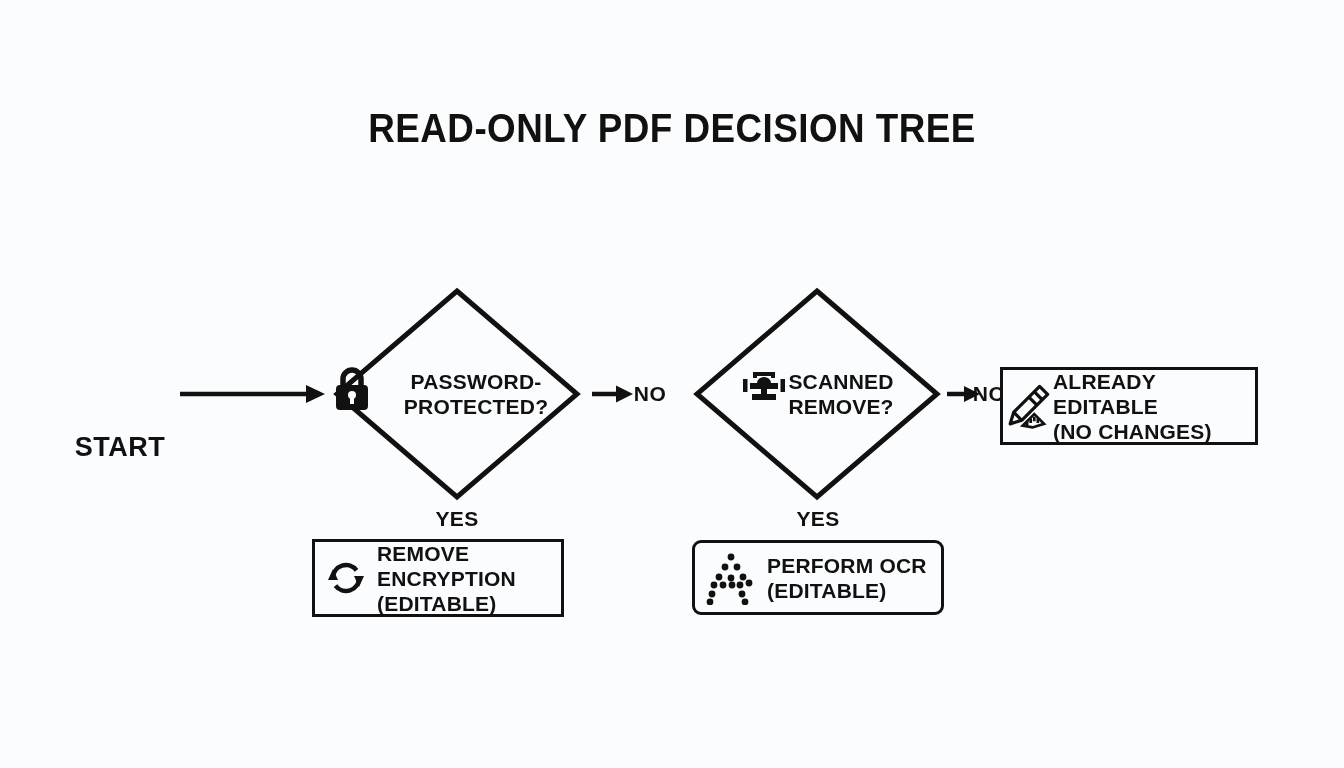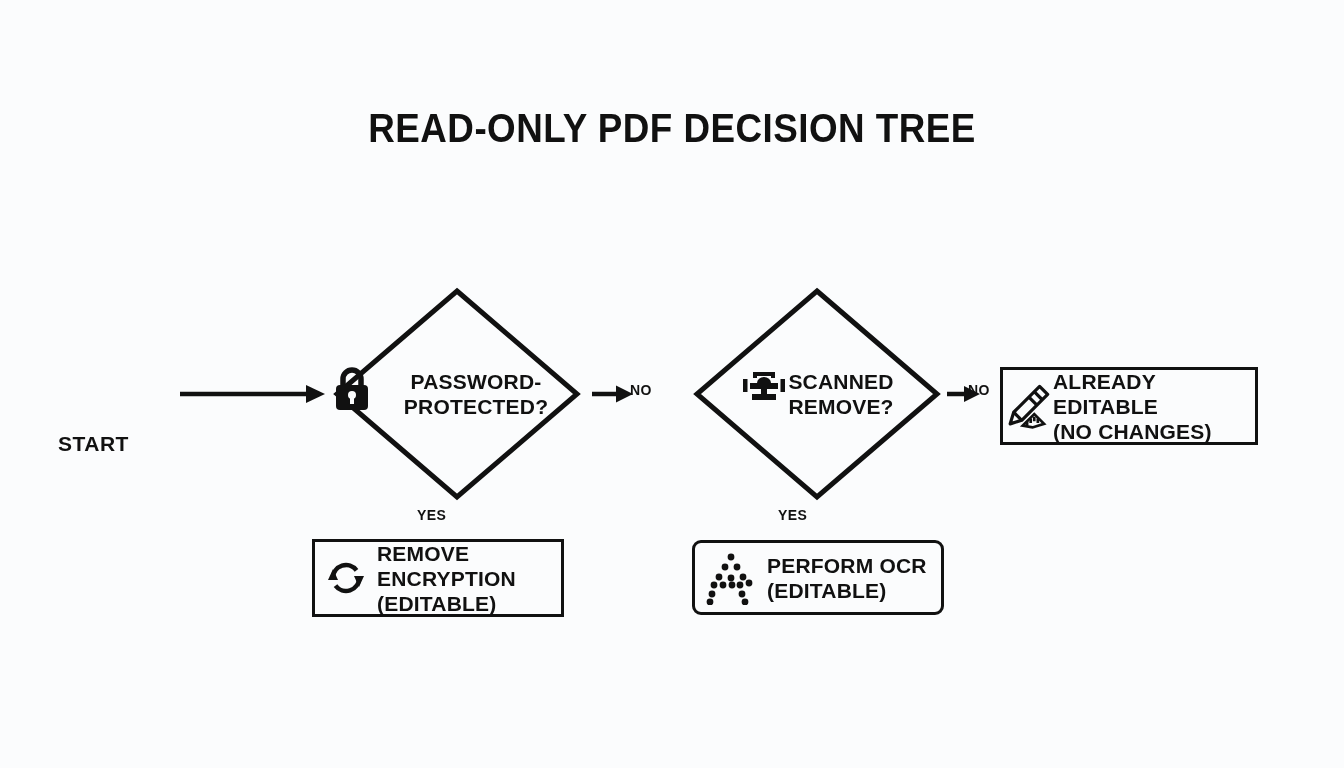--- a/index.html
+++ b/index.html
@@ -75,23 +75,24 @@
     font-size: 22px;
     line-height: 36px;
     text-align: center;
     letter-spacing: 0.5px;
   }
   .start-label {
     position: absolute;
     left: 0;
     top: 105px;
     width: 124px;
-    font-family: "Liberation Sans Narrow", "Liberation Sans", sans-serif;
-    font-weight: 700;
-    font-size: 21px;
+    text-align: center;
+    font-family: "Liberation Sans Narrow", "Liberation Sans", sans-serif;
+    font-weight: 700;
+    font-size: 27px;
     letter-spacing: 0.5px;
     color: #111111;
   }
 
   
   .arrow { position: absolute; }
 
   
   .diamond-wrap { position: absolute; }
   .diamond-svg { position: absolute; left: 0; top: 0; }
@@ -117,24 +118,24 @@
     color: #111111;
     letter-spacing: 0.2px;
     white-space: pre-line;
   }
 
   
   .edge-label {
     position: absolute;
     font-family: "Liberation Sans Narrow", "Liberation Sans", sans-serif;
     font-weight: 700;
-    font-size: 14px;
+    font-size: 21px;
     color: #111111;
     letter-spacing: 0.4px;
-    text-align: left;
+    text-align: center;
   }
 
   
   .result-box {
     position: absolute;
     box-sizing: border-box;
     border: 3.5px solid #111111;
     background: #fbfcfd;
     display: flex;
     flex-direction: row;

